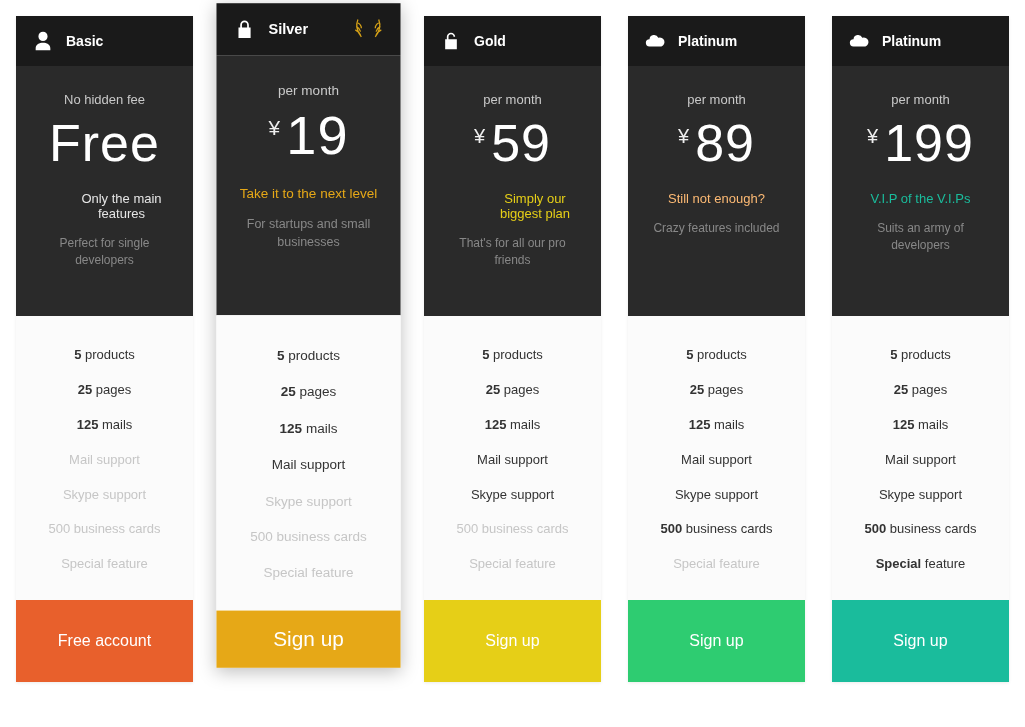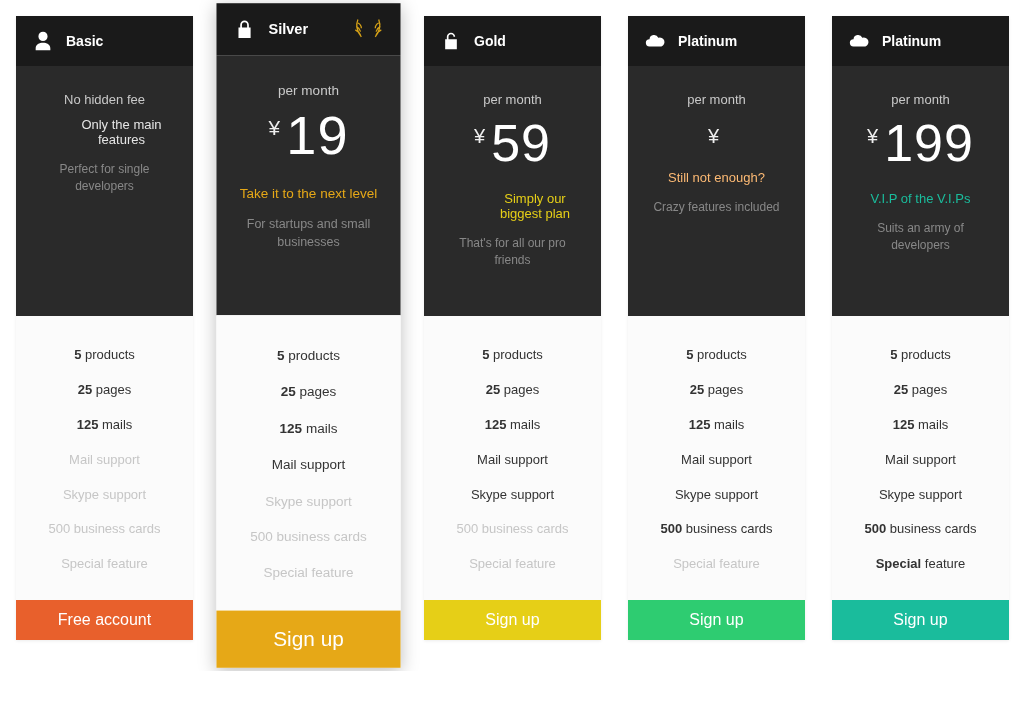--- a/index.html
+++ b/index.html
@@ -108,21 +108,21 @@
     padding: 9px 0;
     line-height: 1.3;
   }
   .feature.disabled {
     color: #c6c6c6;
   }
   .feature strong { font-weight: 700; }
   .cta {
     color: #fff;
     text-align: center;
-    padding: 11px 0;
+    padding: 32px 0;
     font-size: 16px;
     font-weight: 400;
     cursor: pointer;
   }
   .plan.featured .cta { font-size: 20px; padding: 16px 0; }
 </style>
 </head>
 <body>
 
 <div class="pricing" id="pricing">
@@ -130,20 +130,23 @@
       <div class="head">
         <span class="icon">
           <svg viewBox="0 0 24 24" width="22" height="22" fill="#fff">
             <path d="M12 12c2.8 0 5-2.2 5-5s-2.2-5-5-5-5 2.2-5 5 2.2 5 5 5zm0 2c-4 0-8 2-8 6v2h16v-2c0-4-4-6-8-6z"></path>
           </svg>
         </span>
         <span class="title">Basic</span>
       </div>
       <div class="hero">
         <div class="price-label">No hidden fee</div>
+        <div class="price">
+          <span class="amount">Free</span>
+        </div>
         <div class="tagline" style="color: #e5e5e5; margin-left: 34px;">Only the main features</div>
         <div class="sub">Perfect for single developers</div>
       </div>
       <div class="features">
         <div class="feature"><strong>5</strong><span> products</span></div>
         <div class="feature"><strong>25</strong><span> pages</span></div>
         <div class="feature"><strong>125</strong><span> mails</span></div>
         <div class="feature disabled"><span>Mail support</span></div>
         <div class="feature disabled"><span>Skype support</span></div>
         <div class="feature disabled"><span>500 business cards</span></div>
@@ -219,20 +222,21 @@
           <svg viewBox="0 0 24 24" width="22" height="22" fill="#fff">
             <path d="M19 18H6a4 4 0 0 1 0-8 5 5 0 0 1 9.6-1.5A4.5 4.5 0 0 1 19 18z"></path>
           </svg>
         </span>
         <span class="title">Platinum</span>
       </div>
       <div class="hero">
         <div class="price-label">per month</div>
         <div class="price">
           <span class="currency">¥</span>
+          <span class="amount">89</span>
         </div>
         <div class="tagline" style="color: #fdba74;">Still not enough?</div>
         <div class="sub">Crazy features included</div>
       </div>
       <div class="features">
         <div class="feature"><strong>5</strong><span> products</span></div>
         <div class="feature"><strong>25</strong><span> pages</span></div>
         <div class="feature"><strong>125</strong><span> mails</span></div>
         <div class="feature"><span>Mail support</span></div>
         <div class="feature"><span>Skype support</span></div>

